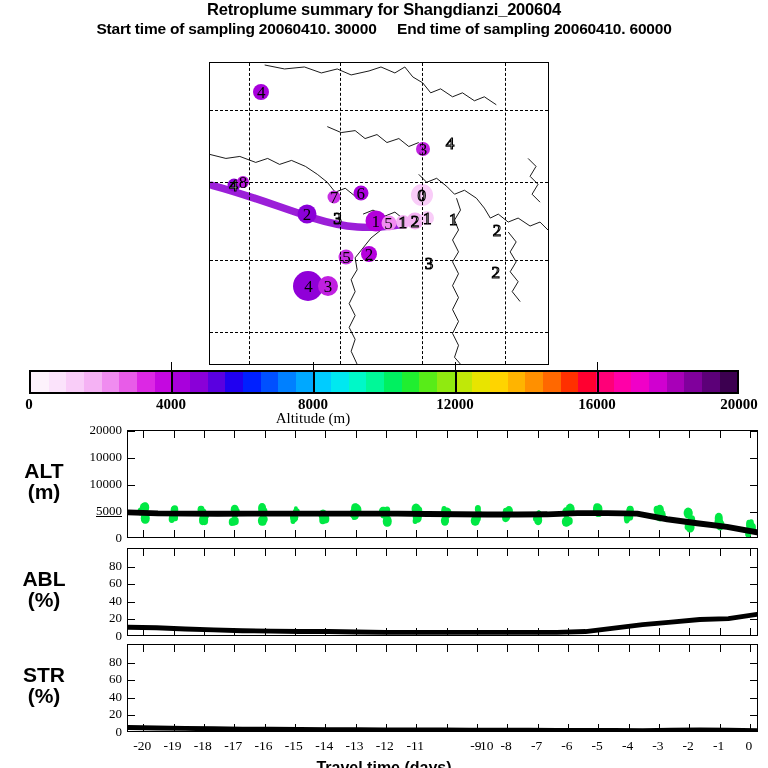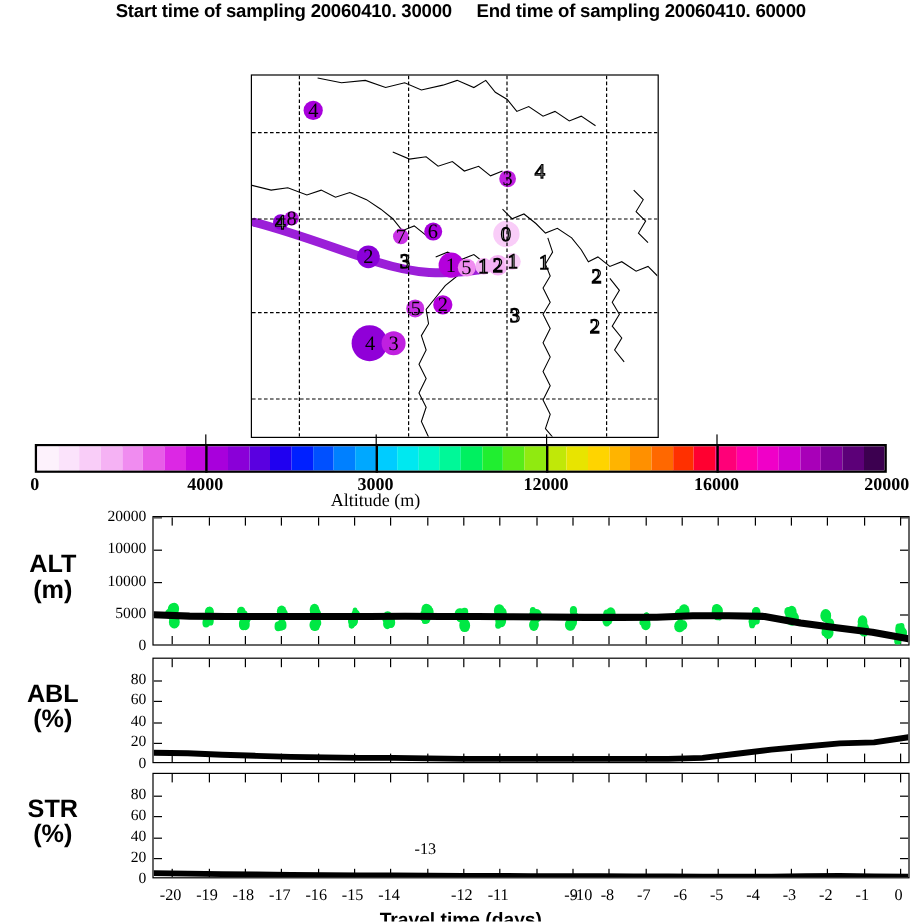--- a/index.html
+++ b/index.html
@@ -60,20 +60,21 @@
                font-weight:bold;font-size:16px;}
   .dot{position:absolute;background:#00e844;border-radius:50%;
        transform:translate(-50%,-50%);}
 </style>
 </head>
 <body>
 
 <div id="root">
 
   <div class="title-block">
+    <div class="t-line t1">Retroplume summary for Shangdianzi_200604</div>
     <div class="t-line t2">Start time of sampling 20060410. 30000     End time of sampling 20060410. 60000</div>
   </div>
 
   <div class="map-frame">
     <div class="map-inner" id="map-inner">
       <svg class="coast" viewBox="0 0 340 303" preserveAspectRatio="none">
         <g fill="none" stroke="#000" stroke-width="0.9">
           <path d="M55,2 L75,6 L95,4 L112,10 L128,6 L142,12 L160,8 L172,4 L186,10 L196,4 L204,14
                    L214,20 L222,30 L232,26 L244,34 L254,30 L266,38 L276,34 L288,42"></path>
           <path d="M118,64 L132,70 L146,68 L156,76 L168,72 L178,80 L190,76 L200,84 L210,80"></path>
@@ -200,30 +201,30 @@
         <div class="cbar-tick" style="left: 284px;"></div>
         <div class="cbar-div" style="left: 426px;"></div>
         <div class="cbar-tick" style="left: 426px;"></div>
         <div class="cbar-div" style="left: 568px;"></div>
         <div class="cbar-tick" style="left: 568px;"></div>
       </div>
   </div>
   <div id="cbar-labels">
       <div class="cbar-lab" style="left: 29px;">0</div>
       <div class="cbar-lab" style="left: 171px;">4000</div>
-      <div class="cbar-lab" style="left: 313px;">3000</div>
+      <div class="cbar-lab" style="left: 313px;">8000</div>
       <div class="cbar-lab" style="left: 455px;">12000</div>
       <div class="cbar-lab" style="left: 597px;">16000</div>
       <div class="cbar-lab" style="left: 739px;">20000</div>
     </div>
   <div class="cbar-title">Altitude (m)</div>
 
   <div id="panels">
       <div class="ylab" style="left: 122px; top: 538px;">0</div>
-      <div class="ylab" style="left: 122px; top: 511px;">5000</div>
+      <div class="ylab" style="left: 122px; top: 511px; text-decoration: underline;">5000</div>
       <div class="ylab" style="left: 122px; top: 484px;">10000</div>
       <div class="ylab" style="left: 122px; top: 457px;">10000</div>
       <div class="ylab" style="left: 122px; top: 430px;">20000</div>
       <div class="panel" style="left: 127px; top: 430px; width: 631px; height: 108px;">
         <div class="pl-inner">
           <div class="ytick" style="top: 81px;"></div>
           <div class="ytick-r" style="top: 81px;"></div>
           <div class="ytick" style="top: 54px;"></div>
           <div class="ytick-r" style="top: 54px;"></div>
           <div class="ytick" style="top: 27px;"></div>
@@ -554,21 +555,21 @@
       </div>
       <div class="axis-name" style="left: 8px; top: 664px; width: 72px;">STR
 (%)</div>
       <div class="xlab" style="left: 142.168px; top: 738px;">-20</div>
       <div class="xlab" style="left: 172.505px; top: 738px;">-19</div>
       <div class="xlab" style="left: 202.841px; top: 738px;">-18</div>
       <div class="xlab" style="left: 233.178px; top: 738px;">-17</div>
       <div class="xlab" style="left: 263.514px; top: 738px;">-16</div>
       <div class="xlab" style="left: 293.851px; top: 738px;">-15</div>
       <div class="xlab" style="left: 324.188px; top: 738px; text-align: right;">-14</div>
-      <div class="xlab" style="left: 354.524px; top: 700px; text-align: center;">-13</div>
+      <div class="xlab" style="left: 354.524px; top: 738px; text-align: center;">-13</div>
       <div class="xlab" style="left: 384.861px; top: 738px;">-12</div>
       <div class="xlab" style="left: 415.197px; top: 738px;">-11</div>
       <div class="xlab" style="left: 445.534px; top: 738px; margin-left: 39px;">-10</div>
       <div class="xlab" style="left: 475.87px; top: 738px;">-9</div>
       <div class="xlab" style="left: 506.207px; top: 738px;">-8</div>
       <div class="xlab" style="left: 536.543px; top: 738px;">-7</div>
       <div class="xlab" style="left: 566.88px; top: 738px;">-6</div>
       <div class="xlab" style="left: 597.216px; top: 738px;">-5</div>
       <div class="xlab" style="left: 627.553px; top: 738px;">-4</div>
       <div class="xlab" style="left: 657.889px; top: 738px;">-3</div>

